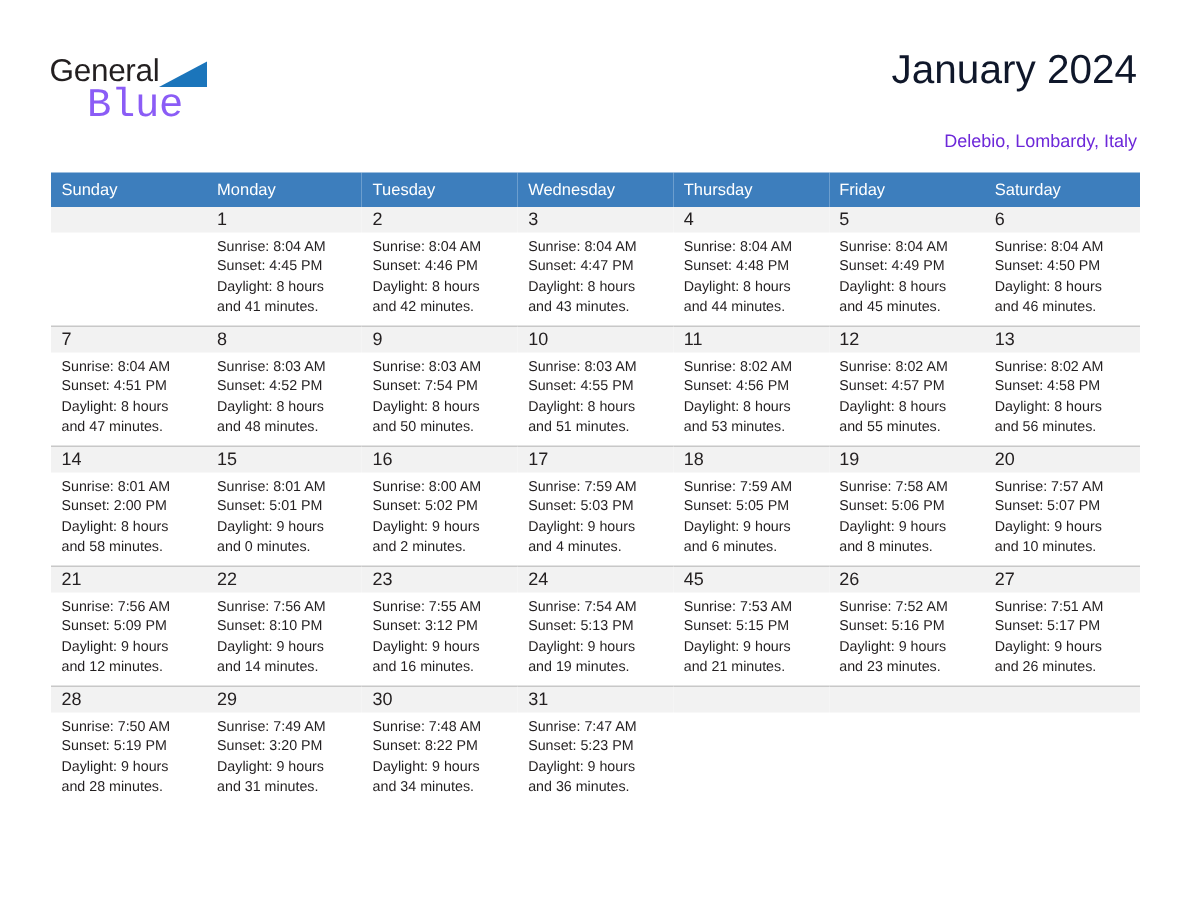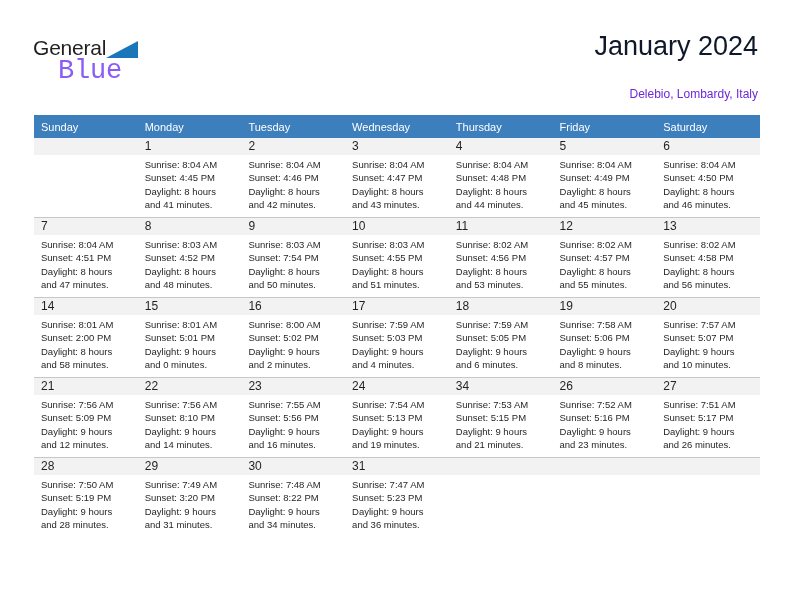--- a/index.html
+++ b/index.html
@@ -424,40 +424,40 @@
                 <div>Daylight: 9 hours</div>
                 <div>and 14 minutes.</div>
               </div>
             </div>
           </td>
           <td>
             <div class="cell-inner">
               <div class="daynum-band">23</div>
               <div class="cell-lines">
                 <div>Sunrise: 7:55 AM</div>
-                <div>Sunset: 5:56 PM</div>
+                <div>Sunset: 3:12 PM</div>
                 <div>Daylight: 9 hours</div>
                 <div>and 16 minutes.</div>
               </div>
             </div>
           </td>
           <td>
             <div class="cell-inner">
               <div class="daynum-band">24</div>
               <div class="cell-lines">
                 <div>Sunrise: 7:54 AM</div>
                 <div>Sunset: 5:13 PM</div>
                 <div>Daylight: 9 hours</div>
                 <div>and 19 minutes.</div>
               </div>
             </div>
           </td>
           <td>
             <div class="cell-inner">
-              <div class="daynum-band">34</div>
+              <div class="daynum-band">45</div>
               <div class="cell-lines">
                 <div>Sunrise: 7:53 AM</div>
                 <div>Sunset: 5:15 PM</div>
                 <div>Daylight: 9 hours</div>
                 <div>and 21 minutes.</div>
               </div>
             </div>
           </td>
           <td>
             <div class="cell-inner">

